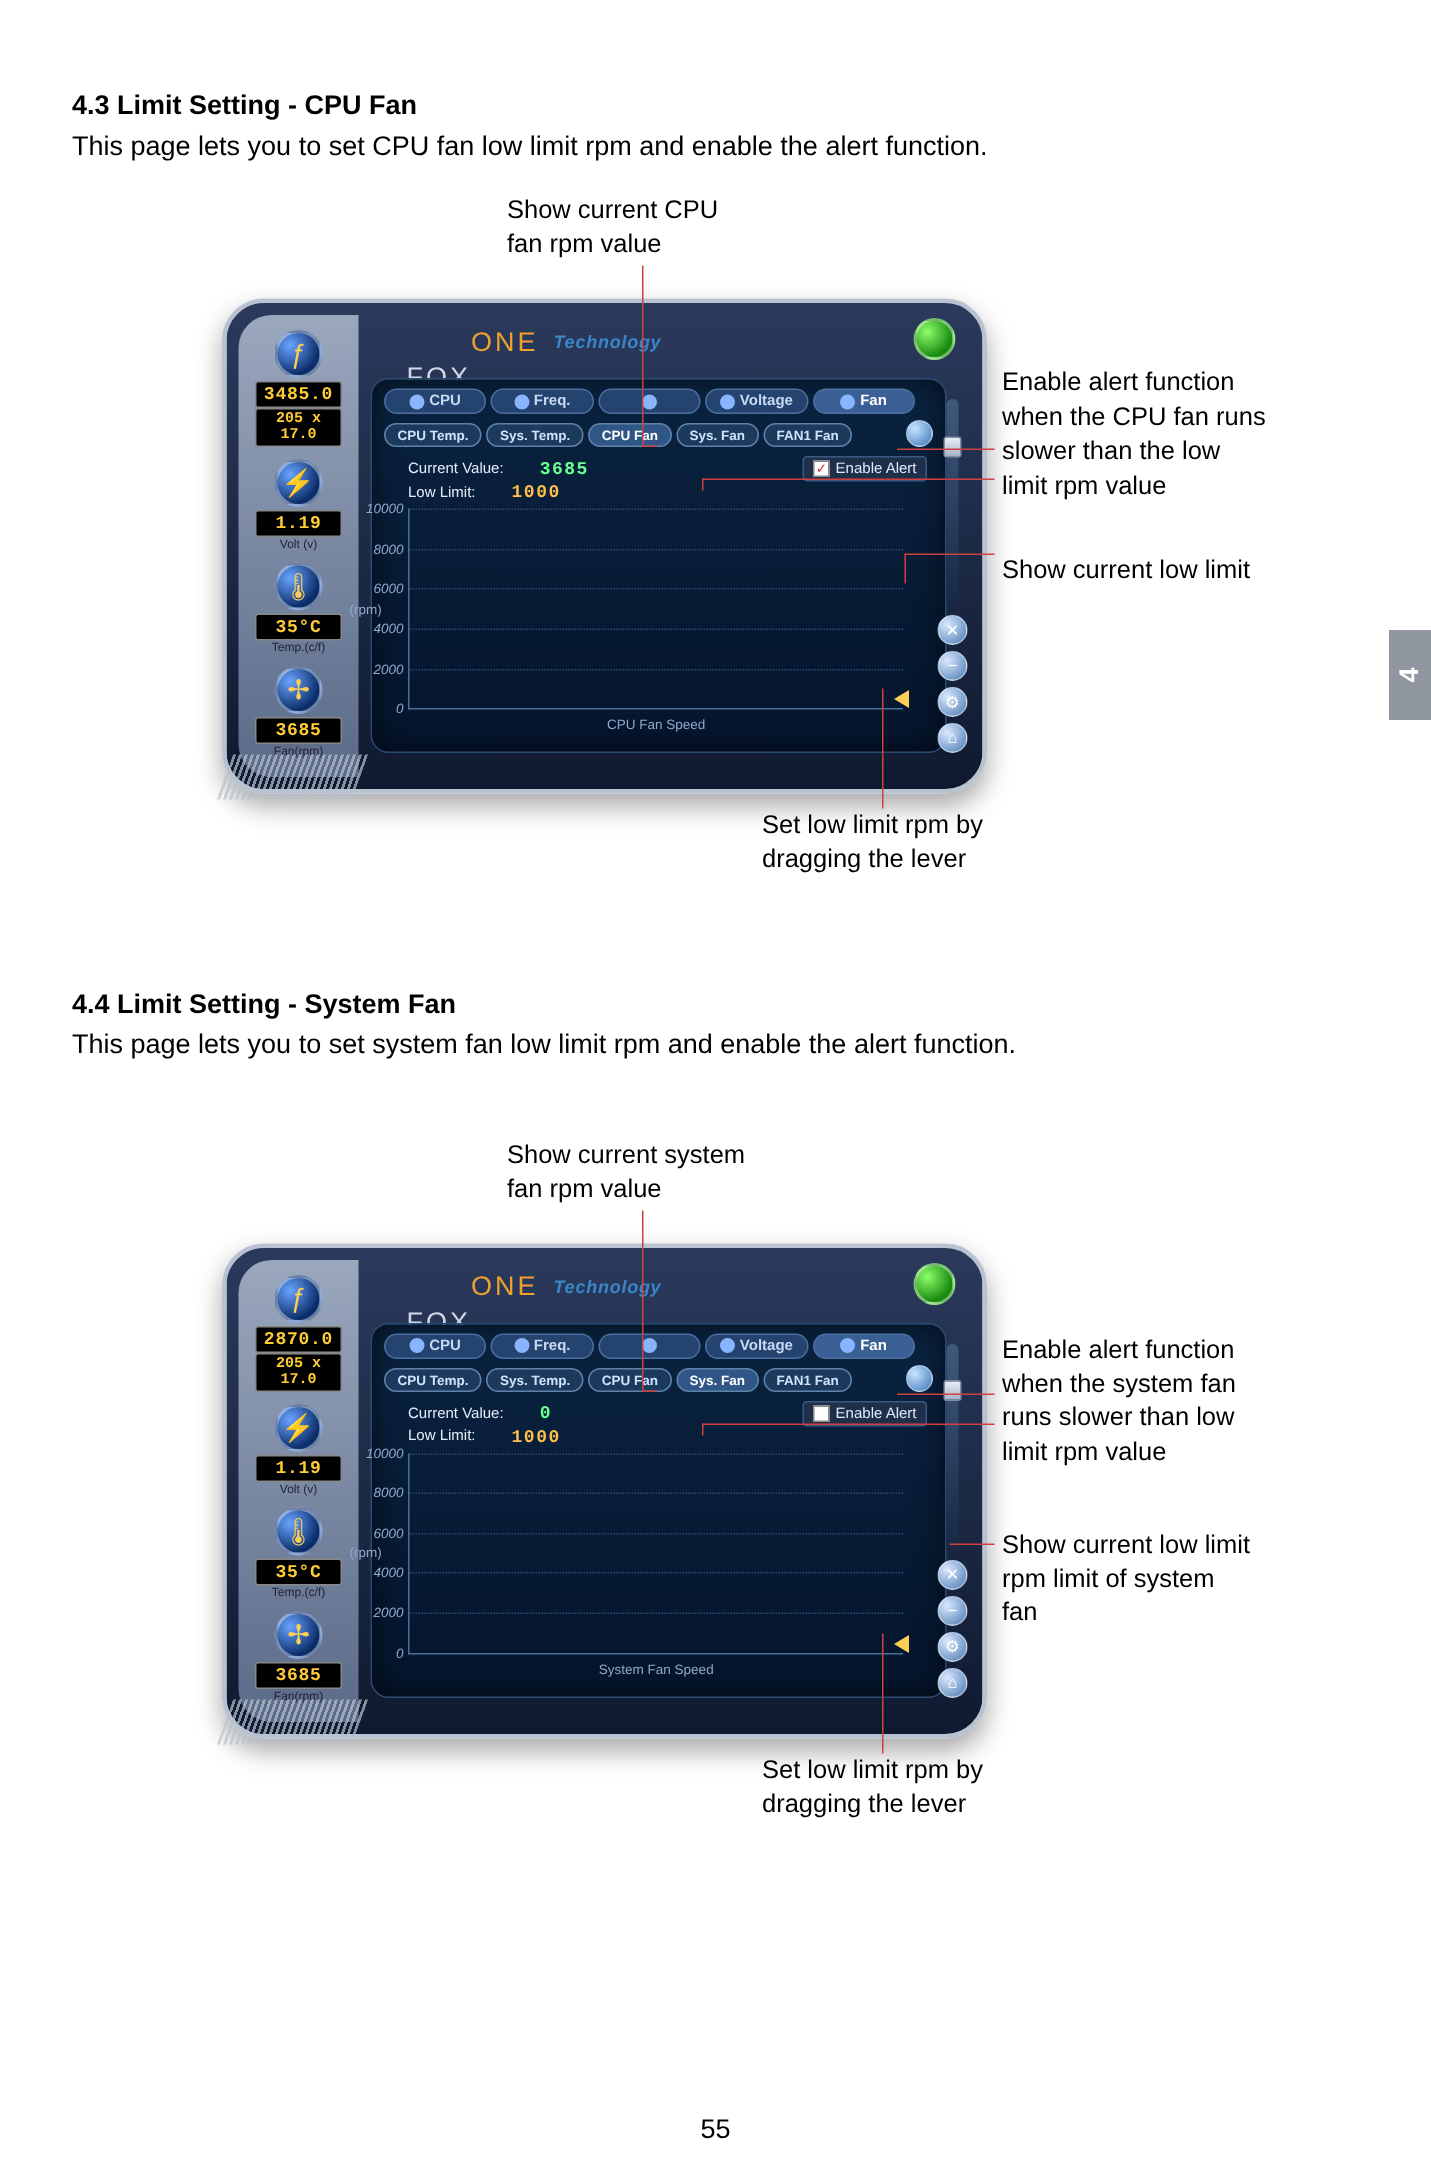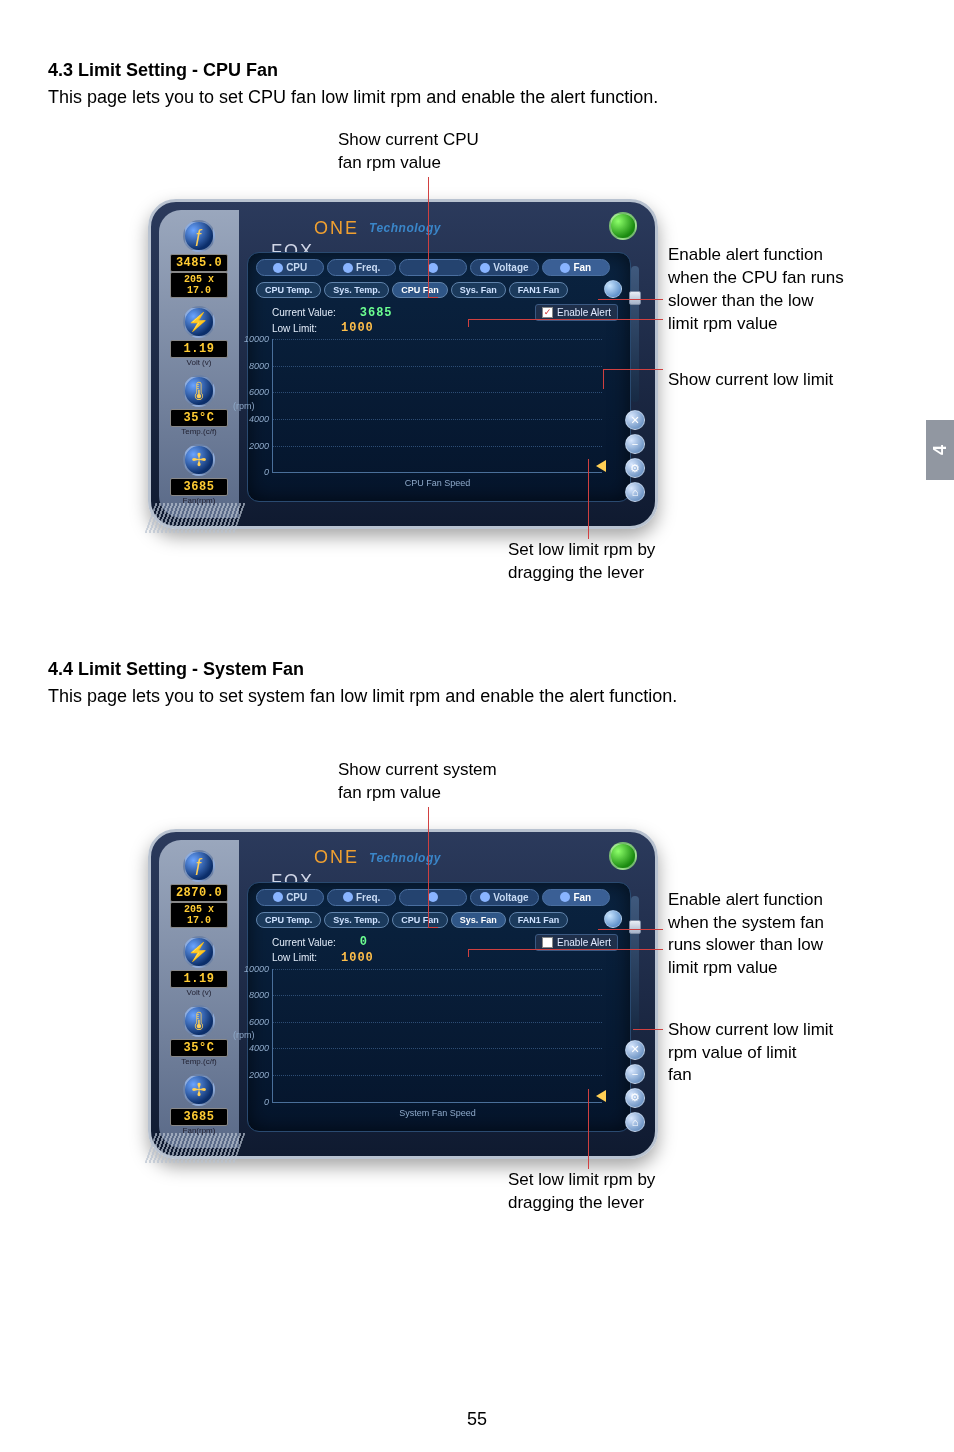--- a/index.html
+++ b/index.html
@@ -499,21 +499,21 @@
   <div class="leader h" style="left:585px; top:300px; width:30px"></div>
 
   <div class="callout-right" style="top:160px">
     <div>Enable alert function</div>
     <div>when the system fan</div>
     <div>runs slower than low</div>
     <div>limit rpm value</div>
   </div>
   <div class="callout-right" style="top:290px">
     <div>Show current low limit</div>
-    <div>rpm value of limit</div>
+    <div>rpm limit of system</div>
     <div>fan</div>
   </div>
   <div class="callout-bottom" style="top:440px">
     <div>Set low limit rpm by</div>
     <div>dragging the lever</div>
   </div>
 </div>
 
 <div class="chapter-tab">4</div>
 <div class="pagenum">55</div>

